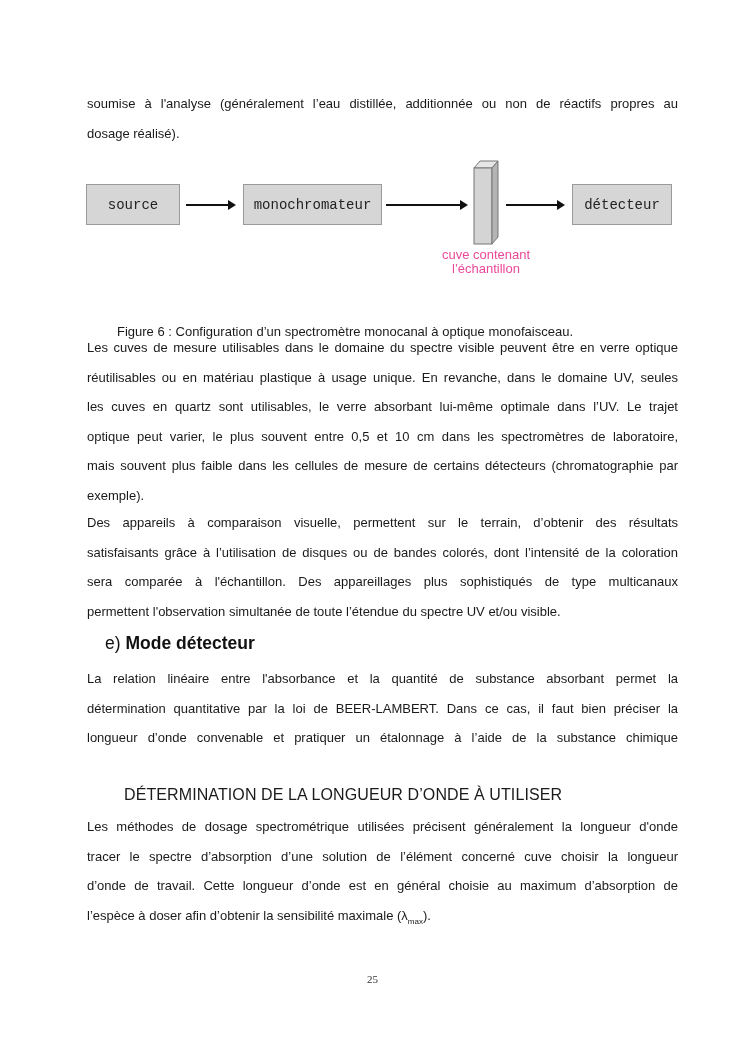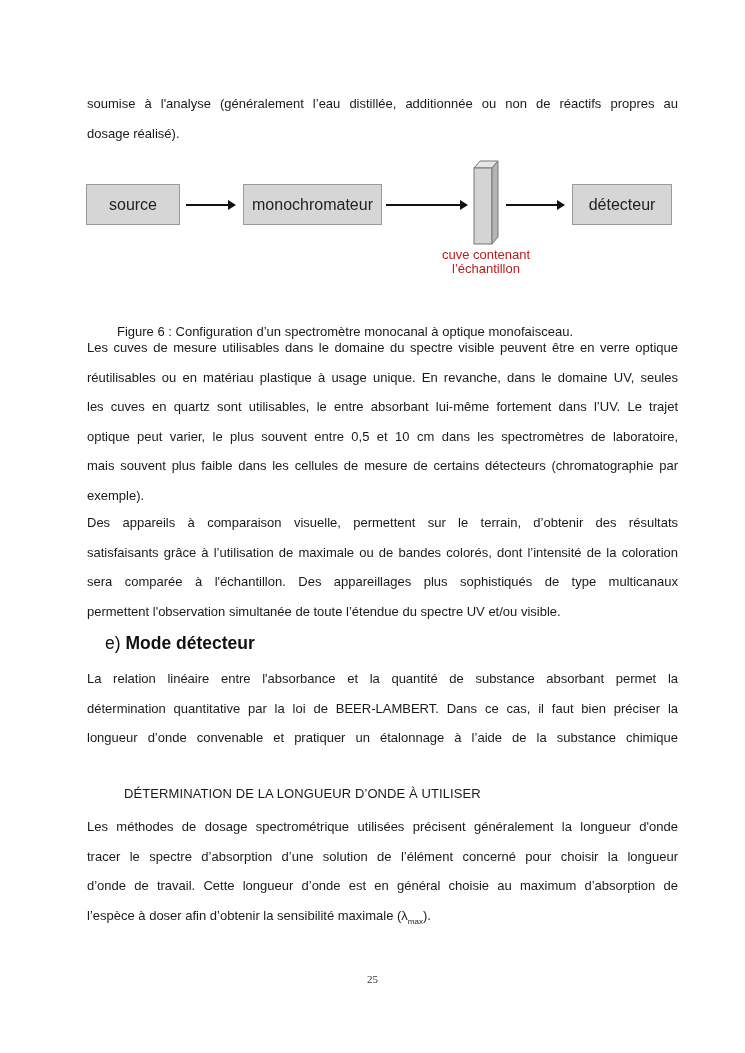--- a/index.html
+++ b/index.html
@@ -8,44 +8,44 @@
   .txt {
     position: absolute; left: 87px; width: 591px;
     font-family: "Liberation Sans", sans-serif; font-size: 13px; color: #1a1a1a;
     line-height: 29.5px; text-align: justify; text-align-last: left;
   }
   .line { display: block; text-align: justify; text-align-last: justify; white-space: nowrap; }
   .line.last { text-align-last: left; }
   .diagram { position: absolute; left: 86px; top: 160px; width: 590px; height: 120px; }
   .box {
     position: absolute; background: #d6d6d6; border: 1px solid #9a9a9a;
-    font-family: Liberation Sans, sans-serif; font-size: 16px; color: #222;
+    font-family: Liberation Mono, monospace; font-size: 14px; color: #222;
     display: flex; align-items: center; justify-content: center;
   }
   .arrow { position: absolute; height: 2px; background: #111; }
   .arrow::after {
     content: ""; position: absolute; right: -2px; top: -4px;
     border-left: 8px solid #111; border-top: 5px solid transparent; border-bottom: 5px solid transparent;
   }
   .cuve-label {
-    position: absolute; font-family: "Liberation Sans", sans-serif; font-size: 13px; color: #b91c1c;
+    position: absolute; font-family: "Liberation Sans", sans-serif; font-size: 13px; color: #ec4899;
     text-align: center; line-height: 14px;
   }
   .caption {
     position: absolute; left: 117px; top: 324px;
     font-family: "Liberation Sans", sans-serif; font-size: 13px; color: #1a1a1a;
   }
   .heading {
     position: absolute; left: 105px; top: 633px;
     font-family: "Liberation Sans", sans-serif; font-size: 17.5px; color: #111;
   }
   .heading b { font-weight: bold; }
   .subheading {
     position: absolute; left: 124px; top: 786px;
-    font-family: "Liberation Sans", sans-serif; font-size: 13px; color: #1a1a1a; letter-spacing: 0.1px;
+    font-family: "Liberation Sans", sans-serif; font-size: 16px; color: #1a1a1a; letter-spacing: 0.1px;
   }
   .page-number {
     position: absolute; left: 0; width: 745px; top: 973px; text-align: center;
     font-family: "Liberation Serif", serif; font-size: 11px; color: #333;
   }
   sub { font-size: 8px; }
 </style>
 </head>
 <body>
 
@@ -78,47 +78,47 @@
       <div>cuve contenant</div>
       <div>l’échantillon</div>
     </div>
   </div>
 
   <div class="caption">Figure 6 : Configuration d’un spectromètre monocanal à optique monofaisceau.</div>
 
   <div class="txt" style="top:333px;">
     <span class="line">Les cuves de mesure utilisables dans le domaine du spectre visible peuvent être en verre optique</span>
     <span class="line">réutilisables ou en matériau plastique à usage unique. En revanche, dans le domaine UV, seules</span>
-    <span class="line">les cuves en quartz sont utilisables, le entre absorbant lui-même fortement dans l’UV. Le trajet</span>
+    <span class="line">les cuves en quartz sont utilisables, le verre absorbant lui-même optimale dans l’UV. Le trajet</span>
     <span class="line">optique peut varier, le plus souvent entre 0,5 et 10 cm dans les spectromètres de laboratoire,</span>
     <span class="line">mais souvent plus faible dans les cellules de mesure de certains détecteurs (chromatographie par</span>
     <span class="line last">exemple).</span>
   </div>
 
   <div class="txt" style="top:508px;">
     <span class="line">Des appareils à comparaison visuelle, permettent sur le terrain, d’obtenir des résultats</span>
-    <span class="line">satisfaisants grâce à l’utilisation de maximale ou de bandes colorés, dont l’intensité de la coloration</span>
+    <span class="line">satisfaisants grâce à l’utilisation de disques ou de bandes colorés, dont l’intensité de la coloration</span>
     <span class="line">sera comparée à l'échantillon. Des appareillages plus sophistiqués de type multicanaux</span>
     <span class="line last">permettent l'observation simultanée de toute l’étendue du spectre UV et/ou visible.</span>
   </div>
 
   <div class="heading">
     <span>e)</span>
     <b>Mode détecteur</b>
   </div>
 
   <div class="txt" style="top:664px;">
     <span class="line">La relation linéaire entre l'absorbance et la quantité de substance absorbant permet la</span>
     <span class="line">détermination quantitative par la loi de BEER-LAMBERT. Dans ce cas, il faut bien préciser la</span>
     <span class="line">longueur d’onde convenable et pratiquer un étalonnage à l’aide de la substance chimique</span>
   </div>
 
   <div class="subheading">DÉTERMINATION DE LA LONGUEUR D’ONDE À UTILISER</div>
 
   <div class="txt" style="top:812px;">
     <span class="line">Les méthodes de dosage spectrométrique utilisées précisent généralement la longueur d'onde</span>
-    <span class="line">tracer le spectre d’absorption d’une solution de l’élément concerné pour choisir la longueur</span>
+    <span class="line">tracer le spectre d’absorption d’une solution de l’élément concerné cuve choisir la longueur</span>
     <span class="line">d’onde de travail. Cette longueur d’onde est en général choisie au maximum d’absorption de</span>
     <span class="line last"><span>l’espèce à doser afin d’obtenir la sensibilité maximale (λ</span><sub>max</sub><span>).</span></span>
   </div>
 
   <div class="page-number">25</div>
 </div>
 
 </body></html>

